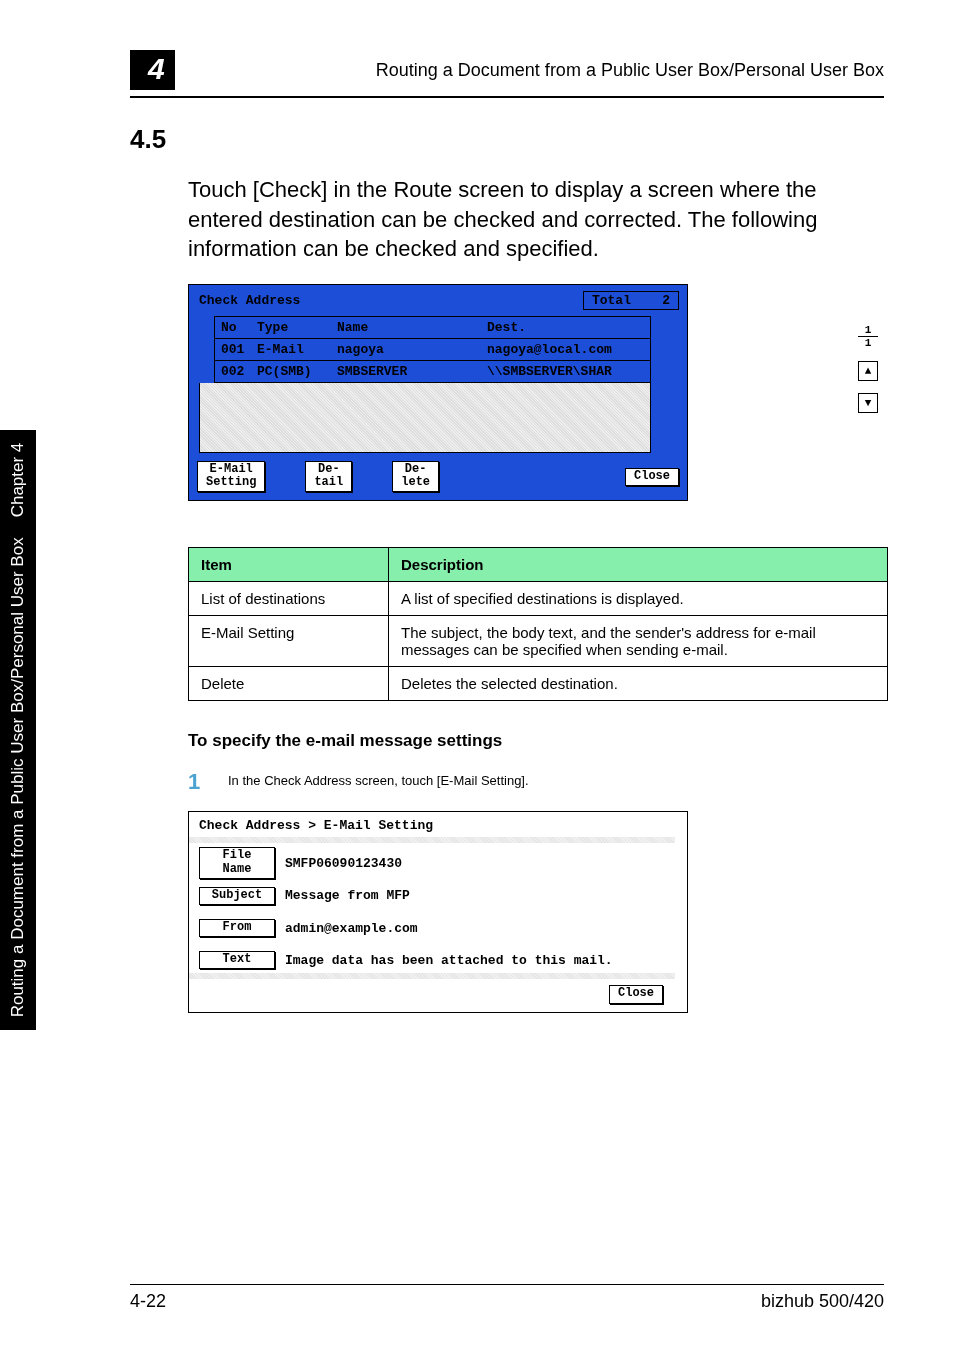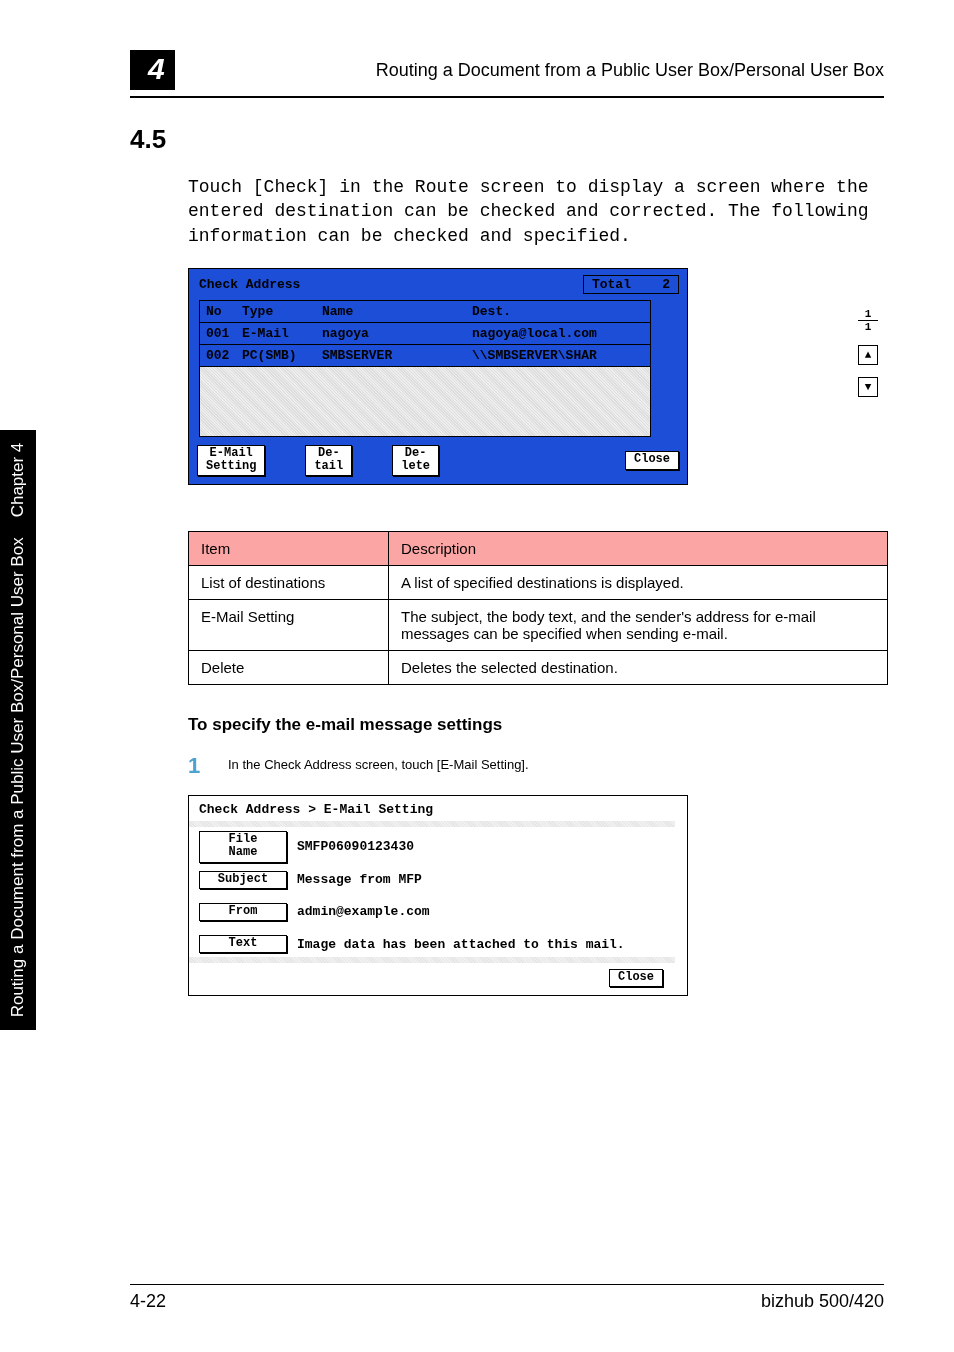--- a/index.html
+++ b/index.html
@@ -45,24 +45,23 @@
   .section-num {
     font-size: 26px;
     font-weight: bold;
     width: 58px;
   }
   .section-title {
     font-size: 26px;
     font-weight: bold;
   }
   .body-text {
-    font-size: 18px;
+    font-size: 22px;
     line-height: 1.35;
     margin: 0 0 20px 58px;
-    font-family: Liberation Mono, monospace;
   }
   .screenshot-1 {
     width: 500px;
     margin-left: 58px;
     border: 1px solid #000;
     font-family: "Courier New", monospace;
     font-size: 13px;
     font-weight: bold;
     background: #1d4ed8;
     margin-bottom: 46px;
@@ -72,21 +71,21 @@
     align-items: center;
     padding: 6px 8px 2px 10px;
   }
   .ss1-title { flex: 1; }
   .ss1-total {
     border: 1px solid #000;
     padding: 1px 8px;
     display: inline-block;
   }
   .ss1-table {
-    margin: 4px 36px 0 10px;
+    margin: 4px 36px 0 25px;
     border: 1px solid #000;
   }
   .ss1-row {
     display: flex;
     border-bottom: 1px solid #000;
     padding: 3px 6px;
   }
   .ss1-row:last-child { border-bottom: none; }
   .c-no { width: 36px; }
   .c-type { width: 80px; }
@@ -150,22 +149,22 @@
     font-size: 15px;
     margin-bottom: 30px;
   }
   .info-table th, .info-table td {
     border: 1px solid #000;
     padding: 8px 12px;
     text-align: left;
     vertical-align: top;
   }
   .info-table th {
-    background: #fca5a5;
-    font-weight: normal;
+    background: #86efac;
+    font-weight: bold;
   }
   .info-table td:first-child, .info-table th:first-child {
     width: 200px;
   }
 
   .subhead {
     font-size: 17px;
     font-weight: bold;
     margin: 0 0 18px 58px;
   }
@@ -196,21 +195,21 @@
   .ss2-title {
     padding: 2px 10px 4px 10px;
   }
   .ss2-row {
     display: flex;
     align-items: center;
     padding: 4px 10px;
     gap: 10px;
   }
   .ss2-row .label-btn {
-    width: 88px;
+    width: 76px;
     text-align: center;
   }
   .ss2-val { flex: 1; }
   .ss2-bottom {
     display: flex;
     justify-content: flex-end;
     padding: 6px 12px 0 12px;
   }
   .gray-strip {
     background: repeating-linear-gradient(45deg,#e5e5e5,#e5e5e5 1px,#f2f2f2 1px,#f2f2f2 2px);

